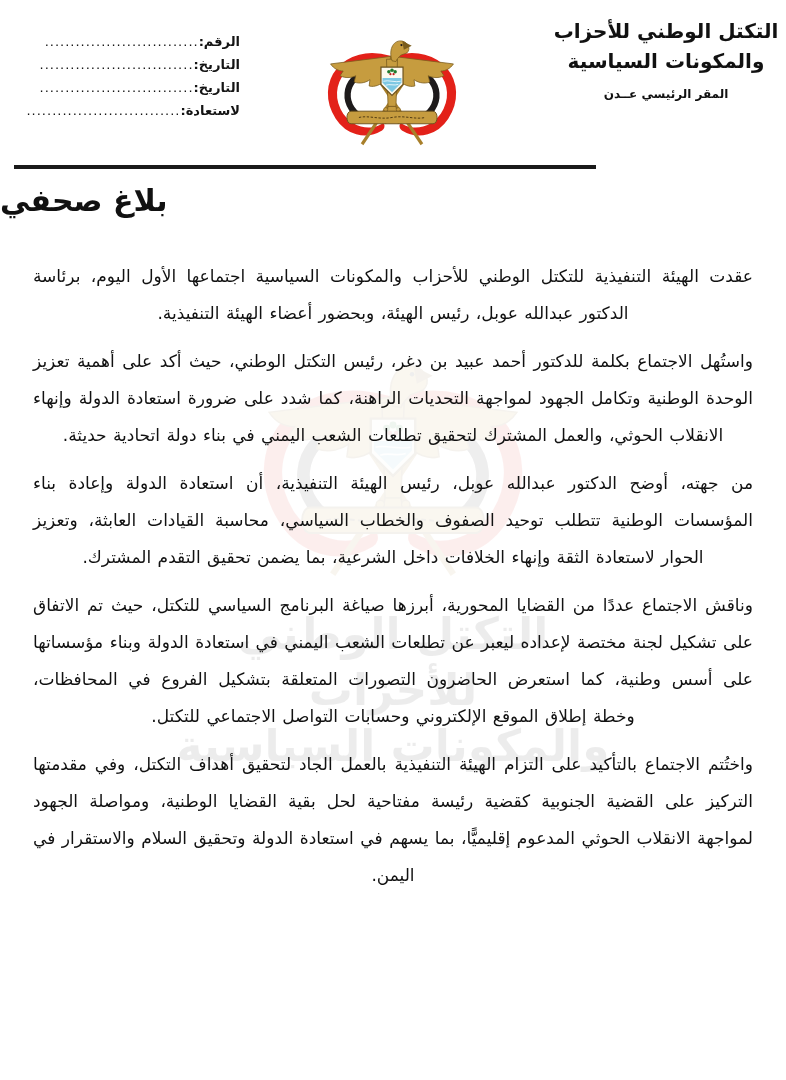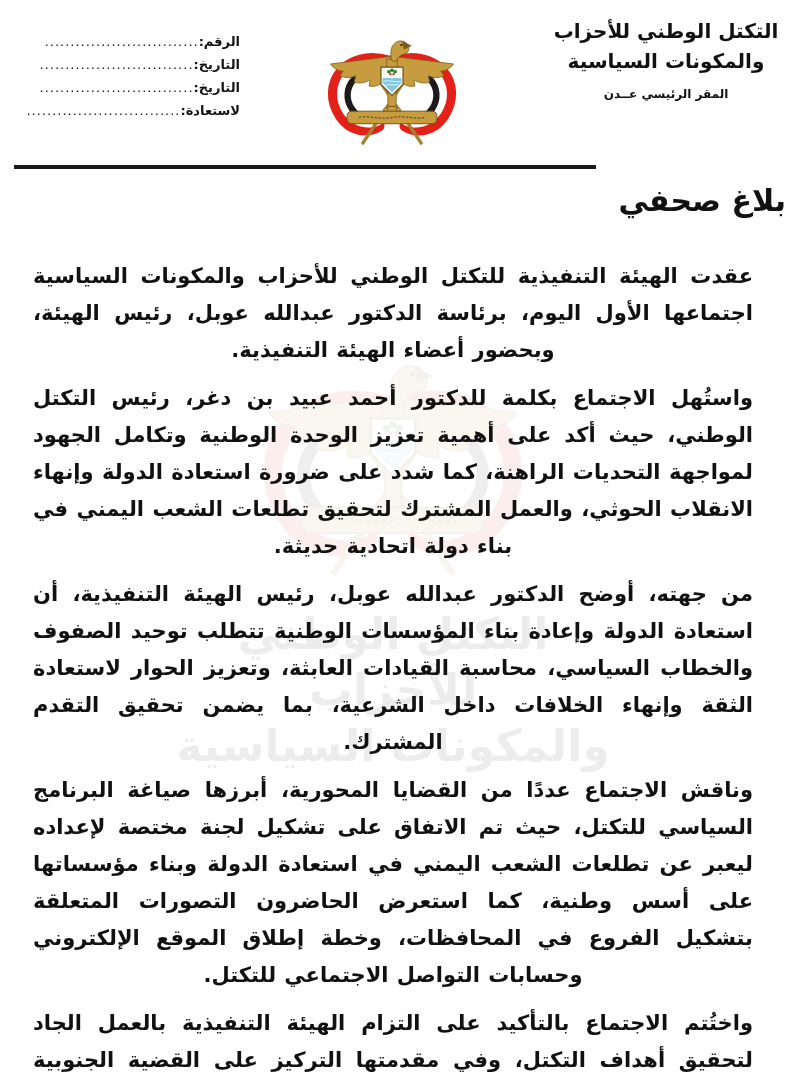--- a/index.html
+++ b/index.html
@@ -90,35 +90,34 @@
     position:absolute;
     top:165px;left:14px;
     width:582px;height:4px;
     background:#1a1a1a;
   }
 
   
   .doc-title{
     position:absolute;
     top:183px;left:0;right:0;
-    text-align:right;
+    text-align:left;
     font-size:30px;
     font-weight:800;
-    padding-left:39px;
   }
 
   
   .doc-body{
     position:absolute;
     top:258px;left:33px;right:33px;
     direction:rtl;
   }
   .doc-body p{
-    font-size:21px;
-    font-weight:700;
+    font-size:17px;
+    font-weight:400;
     line-height:37px;
     text-align:justify;
     text-align-last:center;
     margin-bottom:11px;
     word-spacing:1px;
   }
 
   
   .watermark{
     position:absolute;

